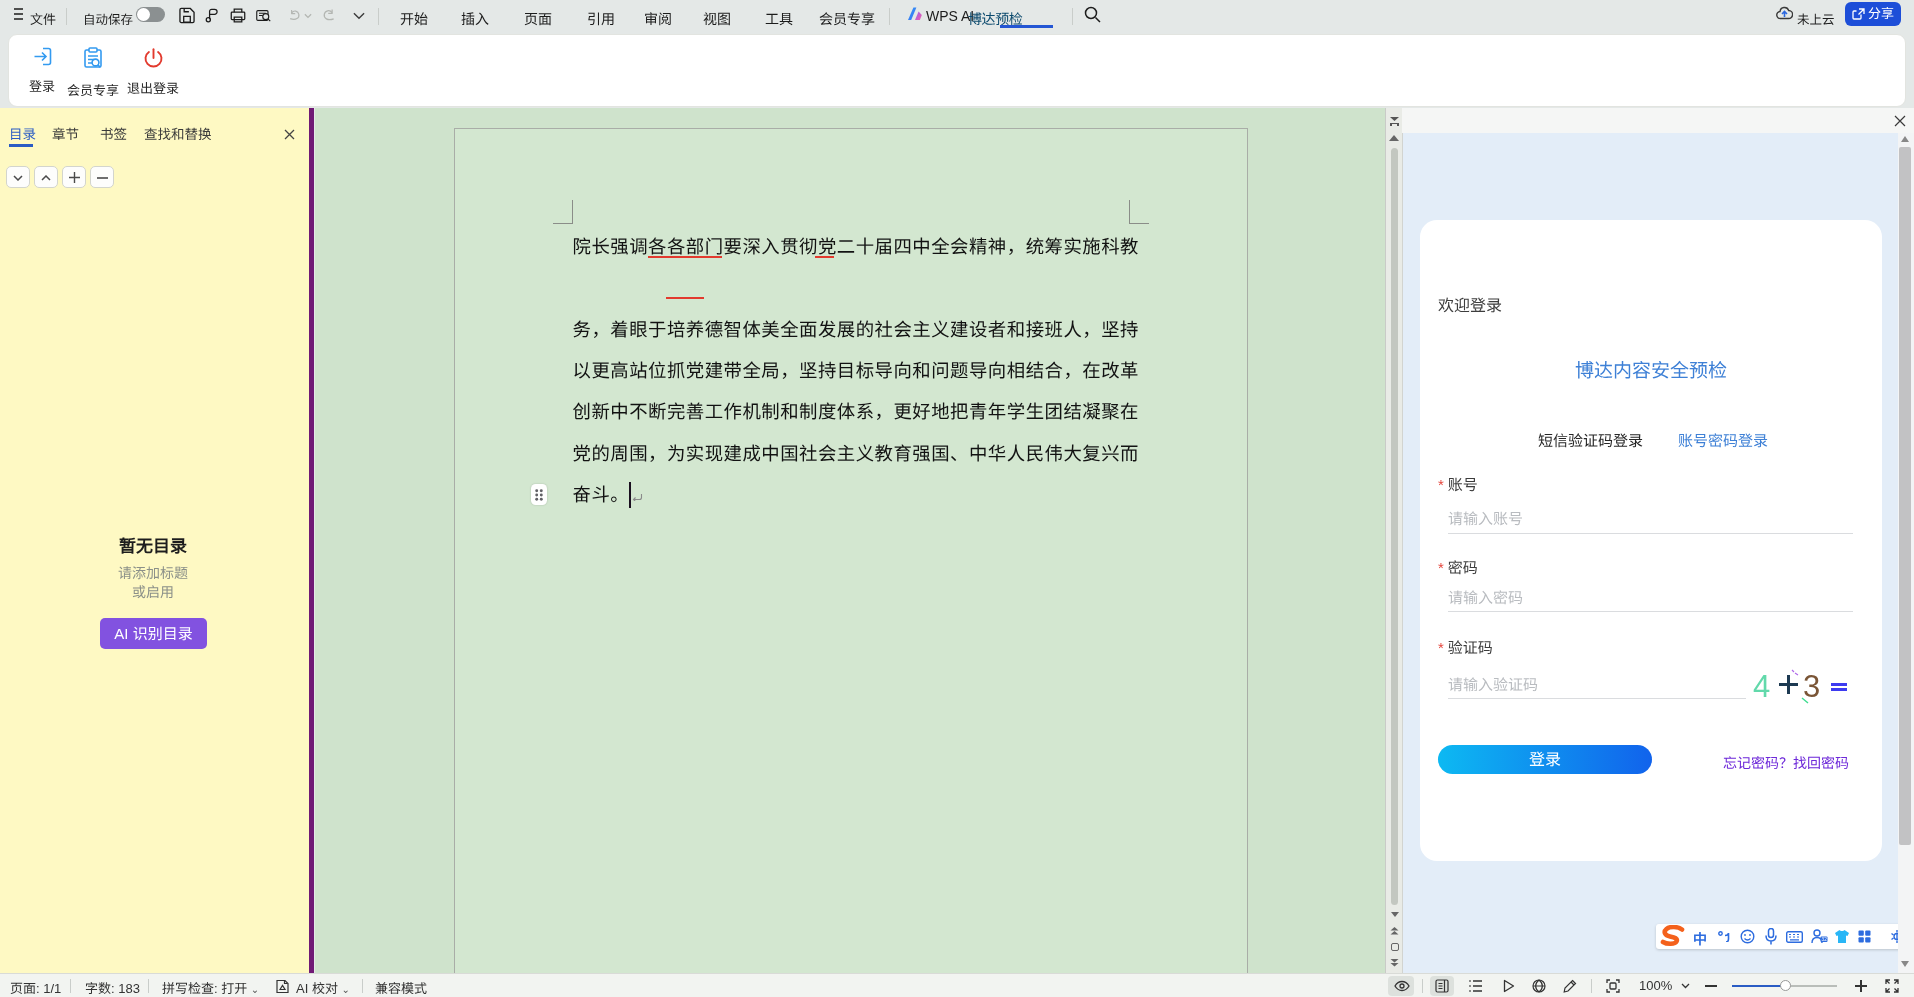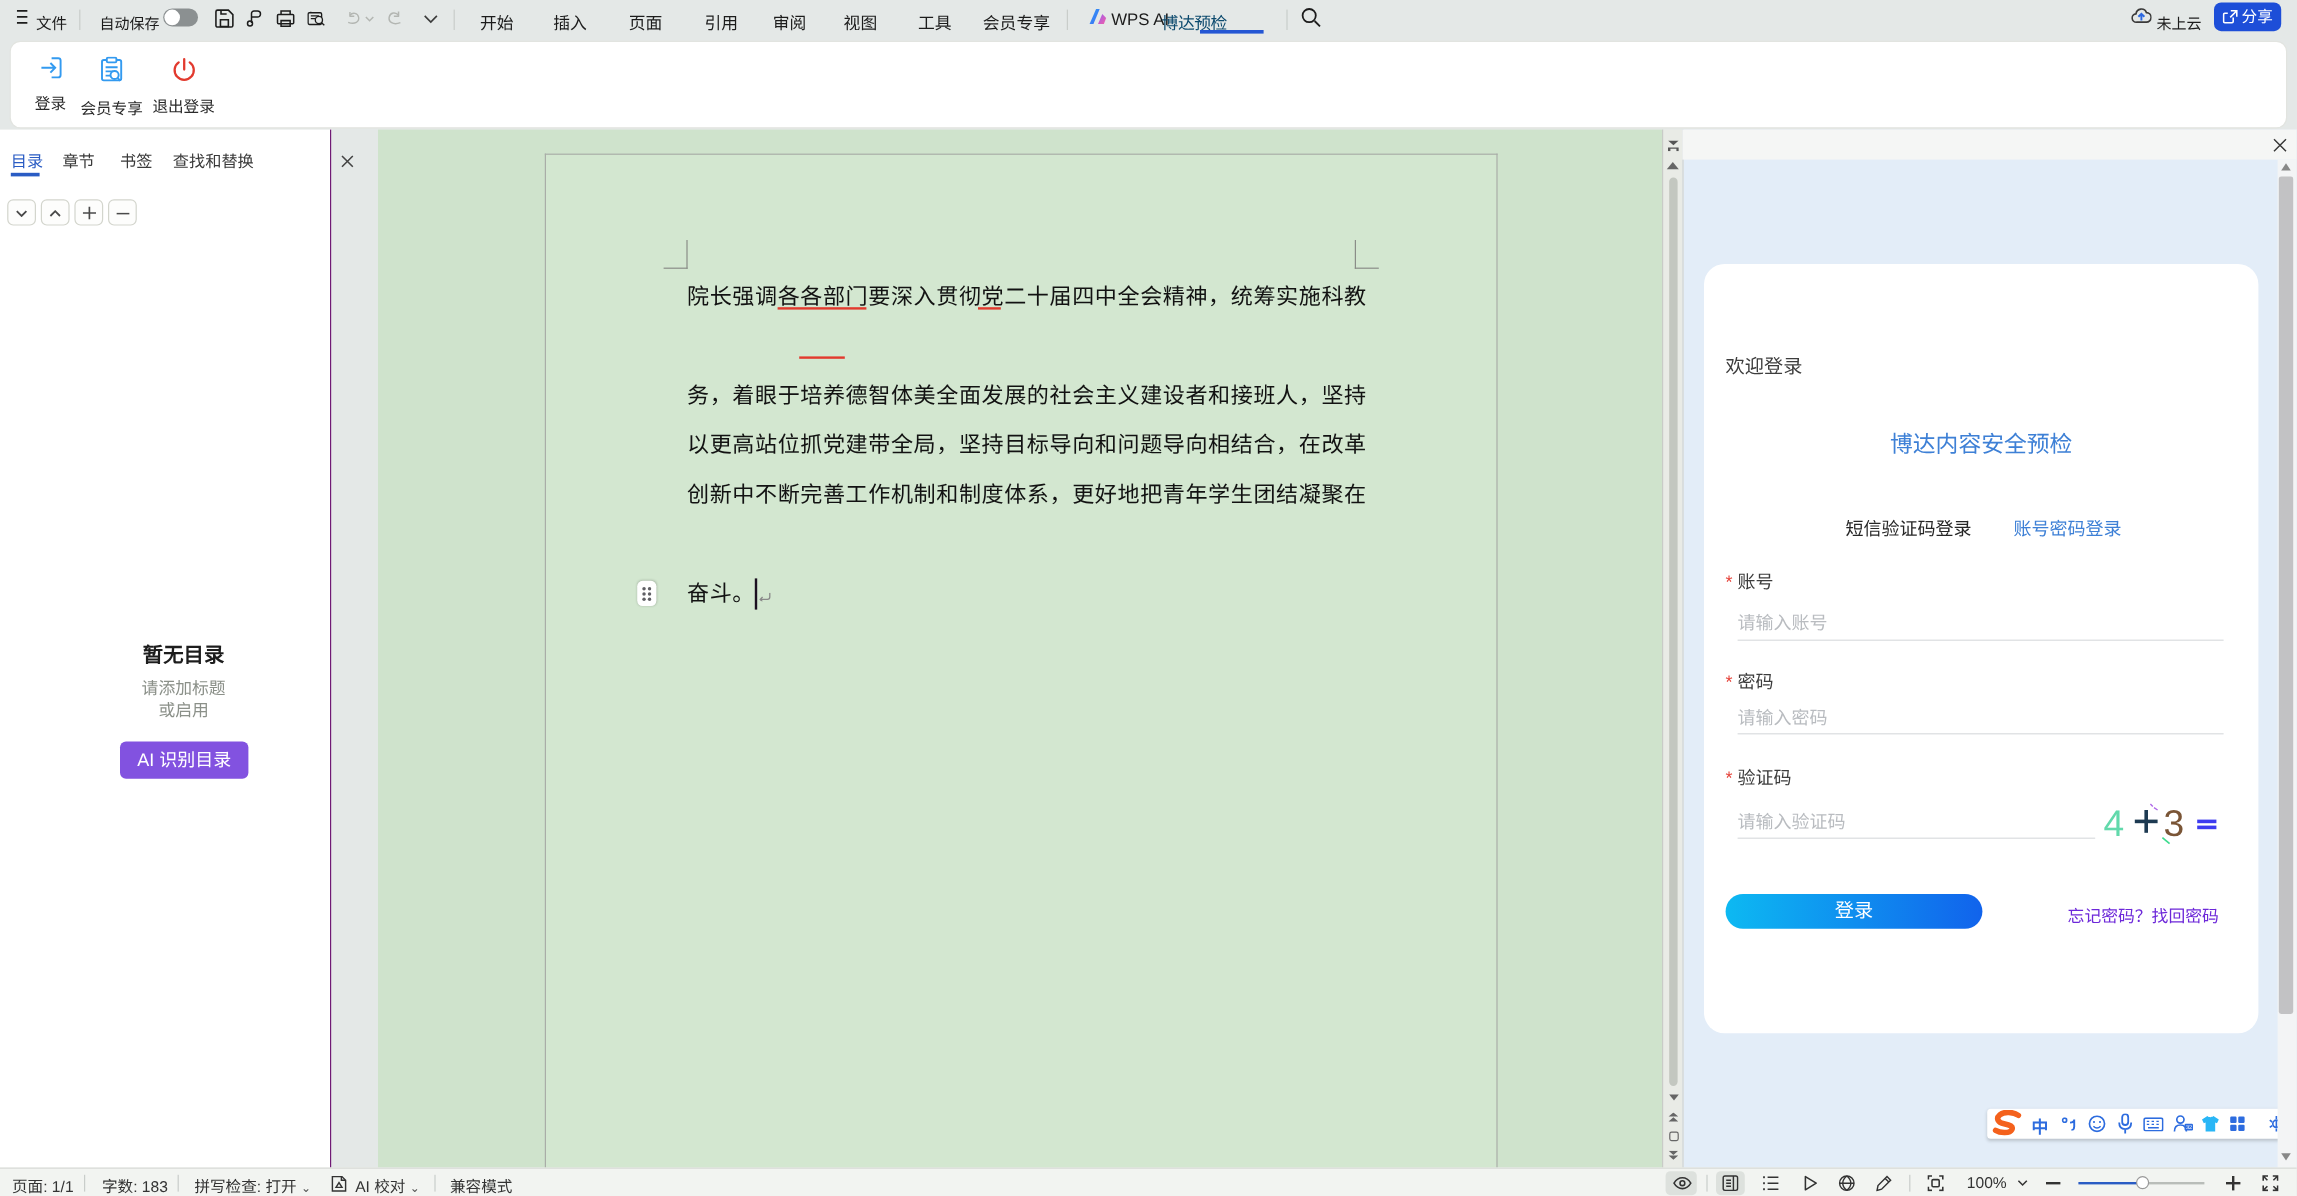--- a/index.html
+++ b/index.html
@@ -8,21 +8,21 @@
 svg{display:block}
 
 #titlebar{left:0;top:0;width:1914px;height:34px;background:#e4e8e7}
 .vsep{width:1px;background:#c9cdca}
 .menuitem{position:absolute;top:8px;font-size:14px;color:#1c1c1c}
 
 #ribbonpanel{left:8px;top:34px;width:1898px;height:73px;background:#fff;border:1px solid #e2e4e0;border-radius:9px}
 .rbtn{position:absolute;top:12px;text-align:center;font-size:13px;color:#2a2a2a}
 .rbtn svg{margin:0 auto 10px}
 
-#sidebar{left:0;top:108px;width:276px;height:865px;background:#ffffff;border-right:1px solid #701a75}
+#sidebar{left:0;top:108px;width:314px;height:865px;background:#fef9c3;border-right:5px solid #701a75}
 .sbtab{position:absolute;top:15px;font-size:13.5px;color:#3a3a3a}
 .sqbtn{position:absolute;top:58px;width:24px;height:22px;background:#fdfdfc;border:1px solid #d3d5cd;border-radius:5px;color:#555;text-align:center;line-height:20px;font-size:13px}
 
 #canvas{left:315px;top:108px;width:1071px;height:865px;background:#cfe3cc}
 #page{position:absolute;left:138.5px;top:20px;width:794.5px;height:845px;background:#d3e7d0;border:1px solid #a9ada7;border-bottom:none}
 .docline{position:absolute;left:257.5px;width:558px;height:41.3px;line-height:41.3px;font-size:18.4px;letter-spacing:0.49px;color:#121212;white-space:nowrap}
 .redul{position:absolute;height:2px;background:#e23a2e}
 
 #docscroll{left:1385px;top:108px;width:17px;height:865px;background:#e9ebe6;border-left:1px solid #c9cbc7}
 
@@ -195,20 +195,21 @@
   <div id="page"></div>
 
   <div class="abs" style="left:257px;top:92px;width:1px;height:24px;background:#8a8d88"></div>
   <div class="abs" style="left:238px;top:115px;width:20px;height:1px;background:#8a8d88"></div>
   <div class="abs" style="left:814px;top:92px;width:1px;height:24px;background:#8a8d88"></div>
   <div class="abs" style="left:814px;top:115px;width:20px;height:1px;background:#8a8d88"></div>
   <div class="docline" style="top:118px">院长强调各各部门要深入贯彻党二十届四中全会精神，统筹实施科教</div>
   <div class="docline" style="top:200.6px">务，着眼于培养德智体美全面发展的社会主义建设者和接班人，坚持</div>
   <div class="docline" style="top:241.9px">以更高站位抓党建带全局，坚持目标导向和问题导向相结合，在改革</div>
   <div class="docline" style="top:283.2px">创新中不断完善工作机制和制度体系，更好地把青年学生团结凝聚在</div>
+  <div class="docline" style="top:324.5px">党的周围，为实现建成中国社会主义教育强国、中华人民伟大复兴而</div>
   <div class="docline" style="top:365.8px">奋斗。</div>
 
   <div class="redul" style="left:333px;top:148px;width:74px"></div>
   <div class="redul" style="left:500px;top:148px;width:19px"></div>
   <div class="redul" style="left:351px;top:189px;width:38px"></div>
 
   <div class="abs" style="left:216px;top:375.5px;width:15.5px;height:21px;background:#fff;border-radius:4.5px;box-shadow:0 0 2px rgba(0,0,0,.2)">
     <svg style="margin:5px auto 0" width="8" height="12" viewBox="0 0 8 12">
         <g fill="#606065">
           <circle cx="1.7" cy="1.7" r="1.45"></circle>

